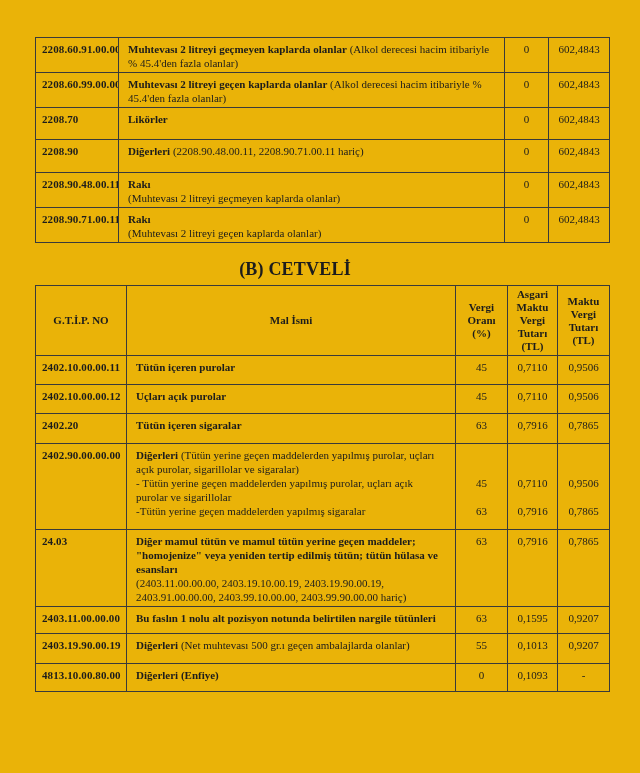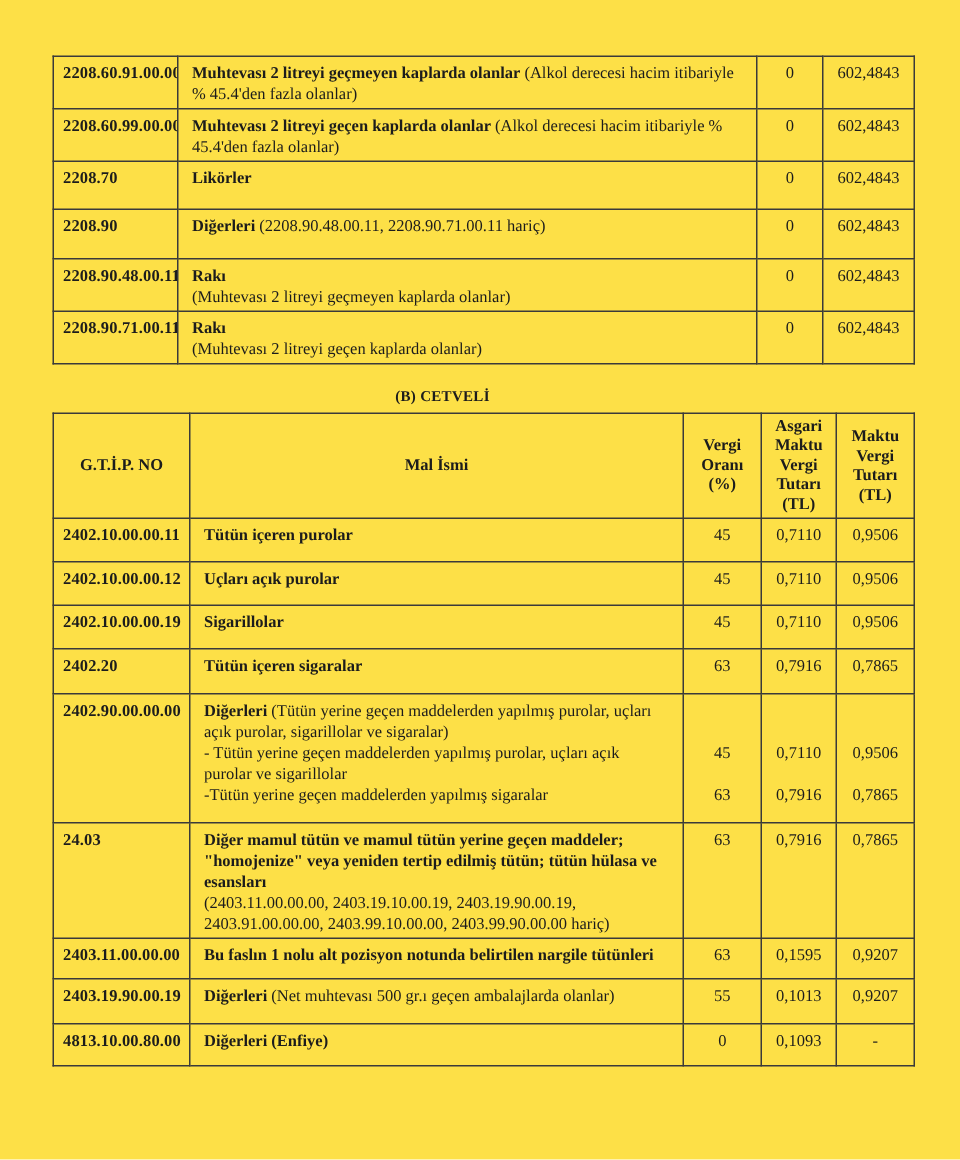--- a/index.html
+++ b/index.html
@@ -1,21 +1,21 @@
 <!DOCTYPE html>
 <html><head>
 <meta charset="utf-8">
 <style>
   * { box-sizing: border-box; }
   html,body { margin:0; padding:0; background:#ffffff; }
   .page {
     position: relative;
     width: 640px;
     height: 773px;
-    background: #fde047;
+    background: #eab308;
     font-family: "Liberation Serif", "DejaVu Serif", serif;
     color: #1c1c1c;
     overflow: hidden;
   }
   .content { position:absolute; left:35px; top:37px; width:575px; }
 
   table.tbl {
     border-collapse: collapse;
     table-layout: fixed;
     width: 574px;
@@ -50,21 +50,21 @@
     font-weight: bold;
     text-align: center;
     vertical-align: middle;
     line-height: 13px;
     padding: 2px 2px;
   }
   .title-b {
     width: 520px;
     text-align: center;
     font-weight: bold;
-    font-size: 10px;
+    font-size: 18px;
     margin: 16px 0 5px 0;
     letter-spacing: 0.2px;
   }
   
   .v1 { margin-top: 28px; }
   .v2 { margin-top: 14px; }
 </style>
 </head>
 <body>
 
@@ -141,27 +141,20 @@
         <tr style="height:29px">
           <td class="code">2402.10.00.00.11</td>
           <td class="desc"><span class="b">Tütün içeren purolar</span></td>
           <td class="num">45</td>
           <td class="num">0,7110</td>
           <td class="num">0,9506</td>
         </tr>
         <tr style="height:29px">
           <td class="code">2402.10.00.00.12</td>
           <td class="desc"><span class="b">Uçları açık purolar</span></td>
-          <td class="num">45</td>
-          <td class="num">0,7110</td>
-          <td class="num">0,9506</td>
-        </tr>
-        <tr style="height:29px">
-          <td class="code">2402.10.00.00.19</td>
-          <td class="desc"><span class="b">Sigarillolar</span></td>
           <td class="num">45</td>
           <td class="num">0,7110</td>
           <td class="num">0,9506</td>
         </tr>
         <tr style="height:30px">
           <td class="code">2402.20</td>
           <td class="desc"><span class="b">Tütün içeren sigaralar</span></td>
           <td class="num">63</td>
           <td class="num">0,7916</td>
           <td class="num">0,7865</td>

